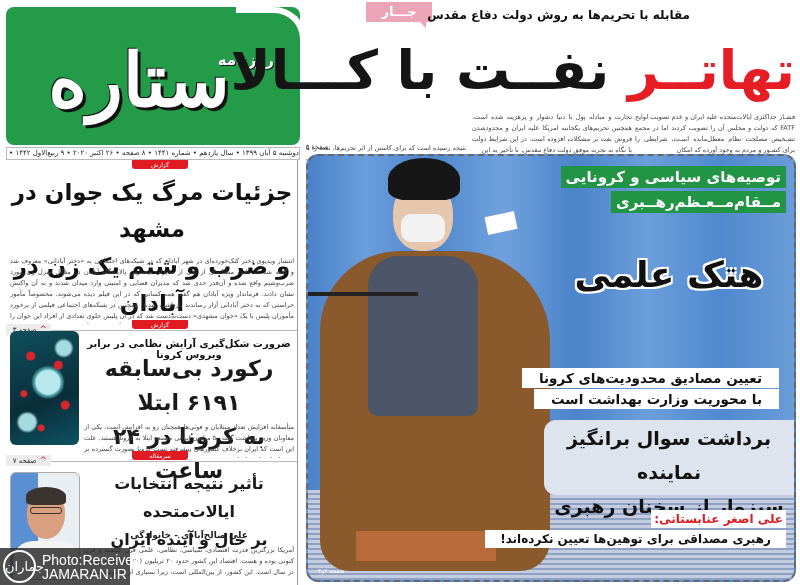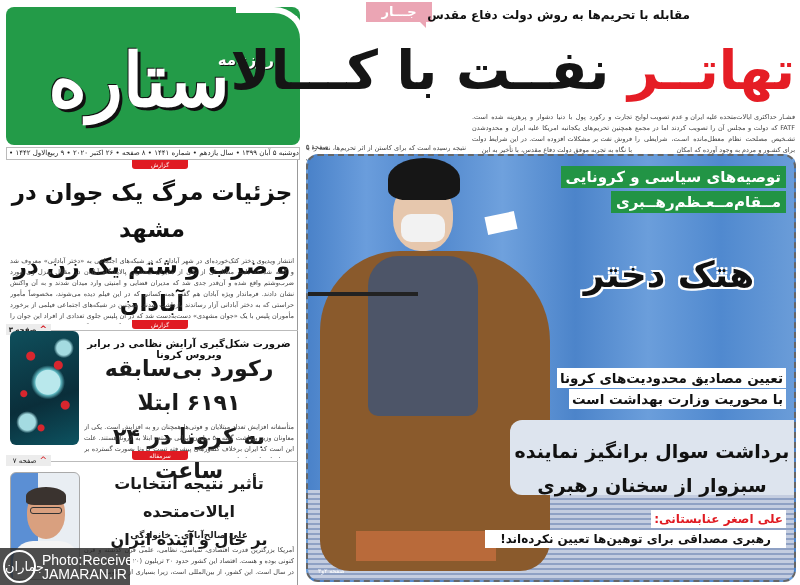--- a/index.html
+++ b/index.html
@@ -205,29 +205,29 @@
     font-weight: bold; font-size: 15px; line-height: 22px; padding: 0 5px;
     white-space: nowrap;
   }
   .callout-big {
     position: absolute; right: 10px; top: 90px; width: 230px;
     font-size: 36px; font-weight: bold; line-height: 58px; text-align: center;
     color: #111; text-shadow: 2px 2px 0 #fff, -2px -2px 0 #fff, 2px -2px 0 #fff, -2px 2px 0 #fff;
   }
   .callout-big .red { color: #e51d25; }
   .white-strip {
-    position: absolute; right: 8px; background: #fff; color: #111;
-    font-weight: bold; font-size: 13.5px; line-height: 20px; padding: 0 3px;
+    position: absolute; right: 15px; background: #fff; color: #111;
+    font-weight: bold; font-size: 13.5px; line-height: 20px; padding: 0 17px;
     white-space: nowrap;
   }
   .question-box {
-    position: absolute; right: 0; top: 264px; width: 284px; height: 75px;
+    position: absolute; right: 0; top: 264px; width: 250px; height: 75px;
     background: #dde4ee; border-radius: 12px 0 0 12px;
     font-weight: bold; font-size: 19px; line-height: 34px; text-align: center; color: #111;
-    padding-top: 14px;
+    padding-top: 1px;
   }
   .quote-name {
     position: absolute; right: 8px; top: 354px; background: #fff; color: #e01b22;
     font-weight: bold; font-size: 12px; line-height: 18px; padding: 0 3px;
   }
   .quote-text {
     position: absolute; right: 8px; top: 374px; background: #fff; color: #111;
     font-weight: bold; font-size: 12px; line-height: 18px; padding: 0 15px; white-space: nowrap;
   }
   .photo-credit-page {
@@ -250,21 +250,21 @@
 <div class="left-col">
 
   <div class="tag" style="left:126px;top:0;width:56px;">گزارش</div>
   <div class="story1-head">
     <div>جزئیات مرگ یک جوان در مشهد</div>
     <div>و ضرب و شتم یک زن در آبادان</div>
   </div>
   <div class="body-text" style="left:4px;right:4px;top:96px;height:68px;overflow:hidden;">انتشار ویدیوی دختر کتک‌خورده‌ای در شهر آبادان که در شبکه‌های اجتماعی به «دختر آبادانی» معروف شد و گفته شد که بابت مطالبه‌ای از یکی از مدیران بیشترین پالایشگاه آبادان در مقابل منزل وی مورد ضرب‌وشتم واقع شده و آن‌قدر جدی شد که مدیران قضایی و امنیتی وارد میدان شدند و به آن واکنش نشان دادند. فرماندار ویژه آبادان هم گفته همه کسانی که در این فیلم دیده می‌شوند، مخصوصاً مأمور حراستی که به دختر آبادانی آزار رساندند بازداشت شدند. همچنین در شبکه‌های اجتماعی فیلمی از برخورد مأموران پلیس با یک «جوان مشهدی» دست‌به‌دست شد که در آن پلیس جلوی تعدادی از افراد این جوان را با شوکر می‌زند. خانواده این جوان مدعی شده‌اند او بابت یک درگیری خانوادگی بازداشت شده اما پس از بازداشت از سوی پلیس، با شوکر زخمی شده و جانش را از دست داده است. دادستانی نظامی و فرمانده انتظامی خراسان‌رضوی وارد ماجرا شده‌اند و دستور رسیدگی ویژه به این پرونده را داده‌اند. جزئیات را در صفحه ۳ بخوانید.</div>
 
   <div class="hr-line" style="top:170px;"></div>
-  <div class="page-ref" style="top:164px;font-weight:bold;">
+  <div class="page-ref" style="top:164px;">
     <span class="chev">^</span><span>صفحه ۳</span>
   </div>
   <div class="tag" style="left:126px;top:160px;width:56px;">گزارش</div>
 
   <div class="virus-img" style="top:14px;transform:translateY(157px);"></div>
   <div class="kicker2" style="top:178px;">ضرورت شکل‌گیری آرایش نظامی در برابر ویروس کرونا</div>
   <div class="story2-head" style="top:192px;">
     <div>رکورد بی‌سابقه ۶۱۹۱ ابتلا</div>
     <div>به کرونا در ۲۴ ساعت</div>
   </div>
@@ -299,40 +299,40 @@
 </div>
 
 <div class="top-ribbon">جـــار</div>
 <div class="super-head">مقابله با تحریم‌ها به روش دولت دفاع مقدس</div>
 <div class="main-head">
   <span class="red">تهاتــر</span>
   <span class="black">نفــت با کـــالا</span>
 </div>
 
 <div class="lead-col" style="left:635px;">فشـار حداکثری ایالات‌متحده علیه ایران و عدم تصویب لوایح FATF که دولت و مجلس آن را تصویب کردند اما در مجمع تشـخیص مصلحت نظام معطل‌مانده اسـت، شرایطی را برای کشـور و مردم به وجود آورده که امکان</div>
-<div class="lead-col" style="left:472px;">تجارت و رکورد پول با دنیا دشوار و پرهزینه شده است. همچنین تحریم‌های یکجانبه امریکا علیه ایران و محدودشدن فروش نفت بر مشکلات افزوده است. در این شرایط دولت با نگاه به تجربه موفق دولت دفاع مقدس، با تأخیر به این</div>
+<div class="lead-col" style="left:472px;">تجارت و مبادله پول با دنیا دشوار و پرهزینه شده است. همچنین تحریم‌های یکجانبه امریکا علیه ایران و محدودشدن فروش نفت بر مشکلات افزوده است. در این شرایط دولت با نگاه به تجربه موفق دولت دفاع مقدس، با تأخیر به این</div>
 <div class="lead-col" style="left:306px;margin-top:31px;">نتیجه رسیده است که برای کاستن از اثر تحریم‌ها، نفت را با کالاهای اساسی و ضروری تهاتر کند؛ روشی که دولت مهندس موسوی در ۸ سال جنگ ایران و عراق از آن استفاده کرد و توانست علاوه بر نیازهای اساسی مردم...</div>
 <div class="page-note">صفحه ۵</div>
 
 <div class="main-photo">
   <div class="floor"></div>
   <div class="figure-robe"></div>
   <div class="figure-vest"></div>
   <div class="figure-head"></div>
   <div class="turban"></div>
   <div class="mask"></div>
   <div class="mic-stand"></div>
   <div class="paper" style="left:178px;top:58px;"></div>
   <div class="footrest"></div>
 
   <div class="green-box" style="top:10px;">توصیه‌های سیاسی و کرونایی</div>
   <div class="green-box" style="top:35px;">مــقام‌مــعـظم‌رهــبری</div>
 
   <div class="callout-big">
-    <div>هتک دختر</div>
+    <div>هتک علمی</div>
   </div>
 
   <div class="white-strip" style="top:212px;">تعیین مصادیق محدودیت‌های کرونا</div>
   <div class="white-strip" style="top:233px;">با محوریت وزارت بهداشت است</div>
 
   <div class="question-box">
     <div>برداشت سوال برانگیز نماینده</div>
     <div>سبزوار از سخنان رهبری</div>
   </div>
 

